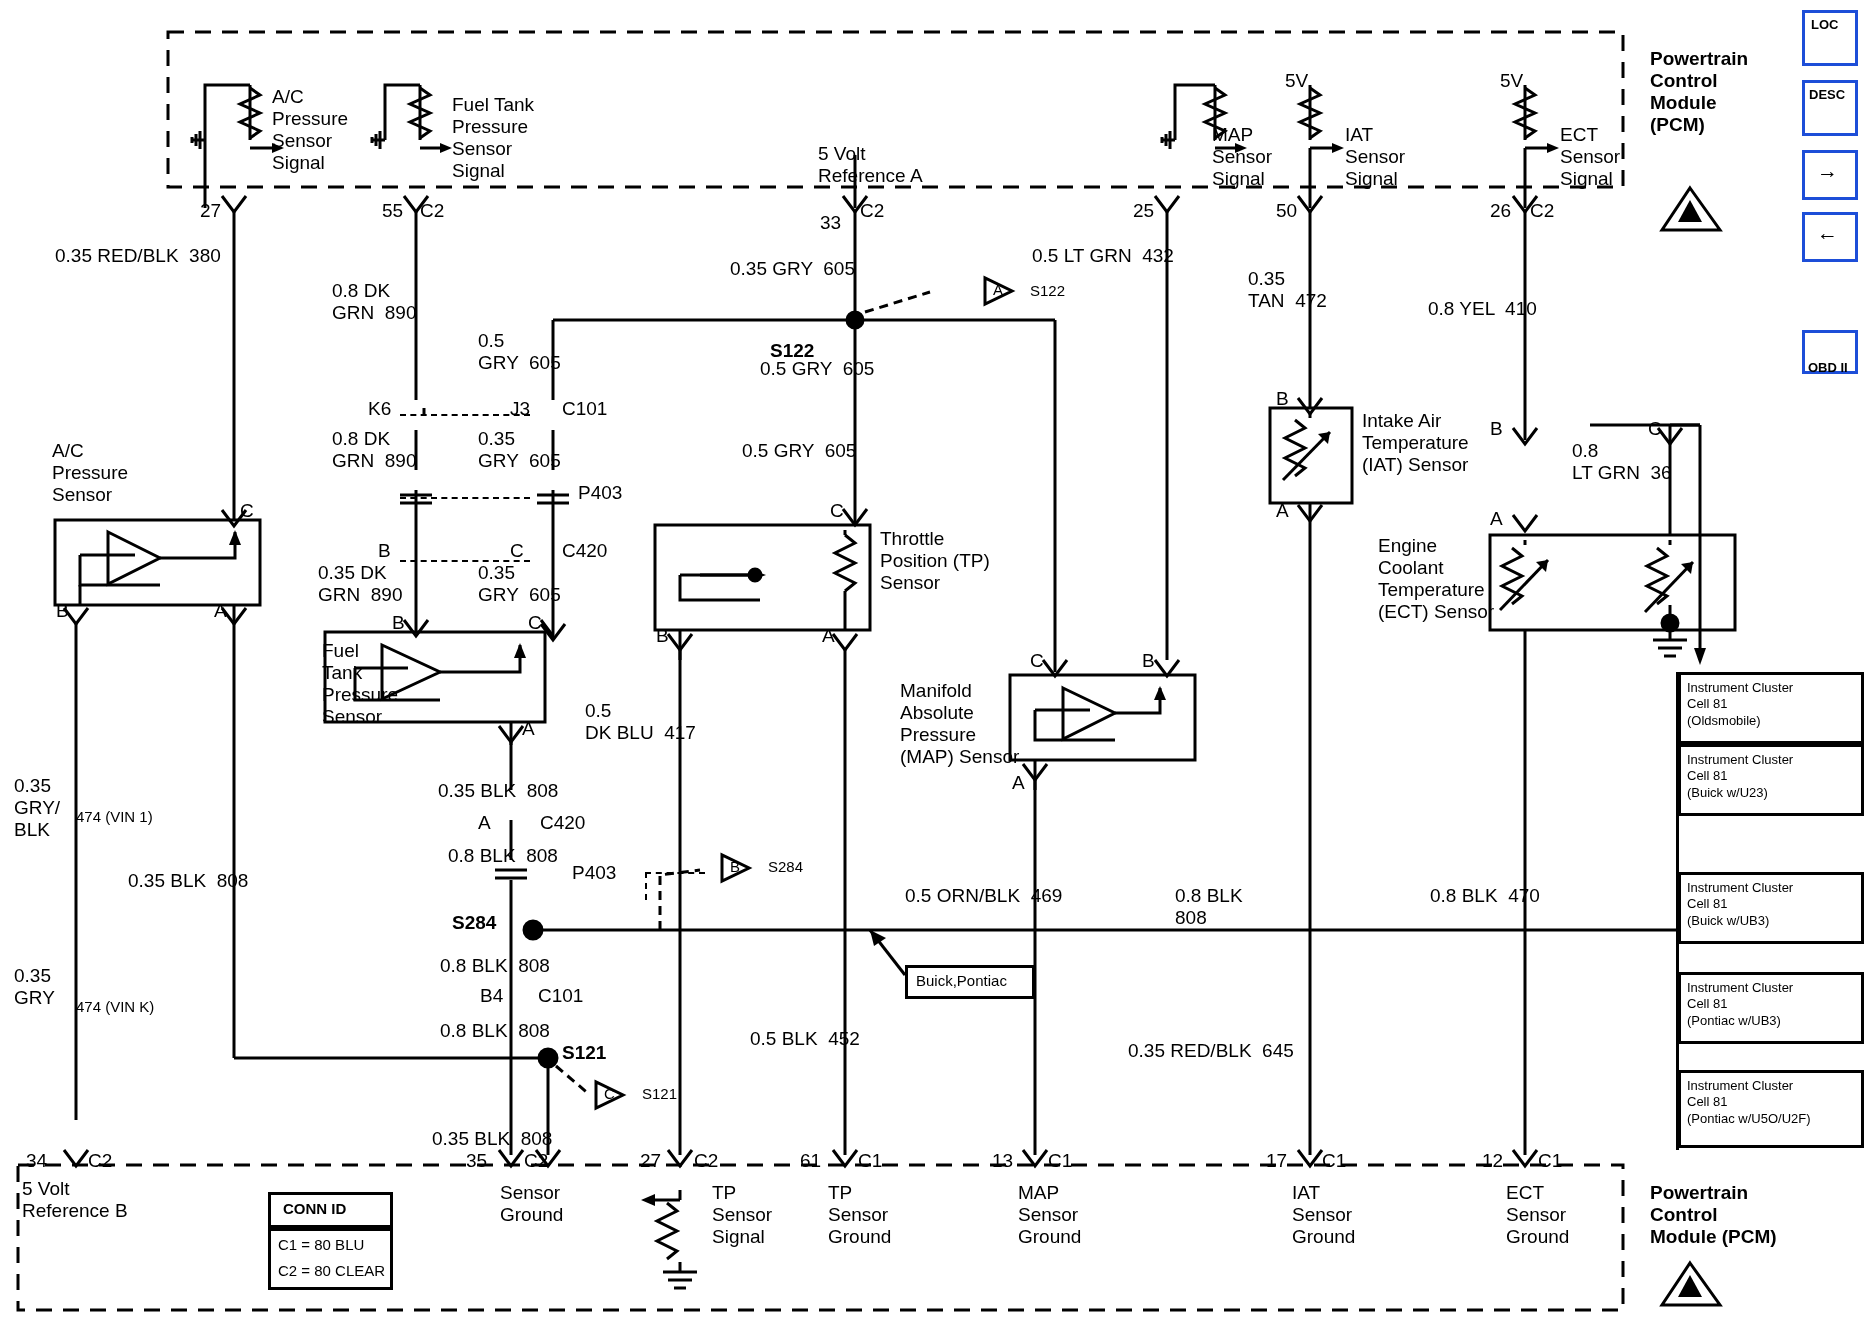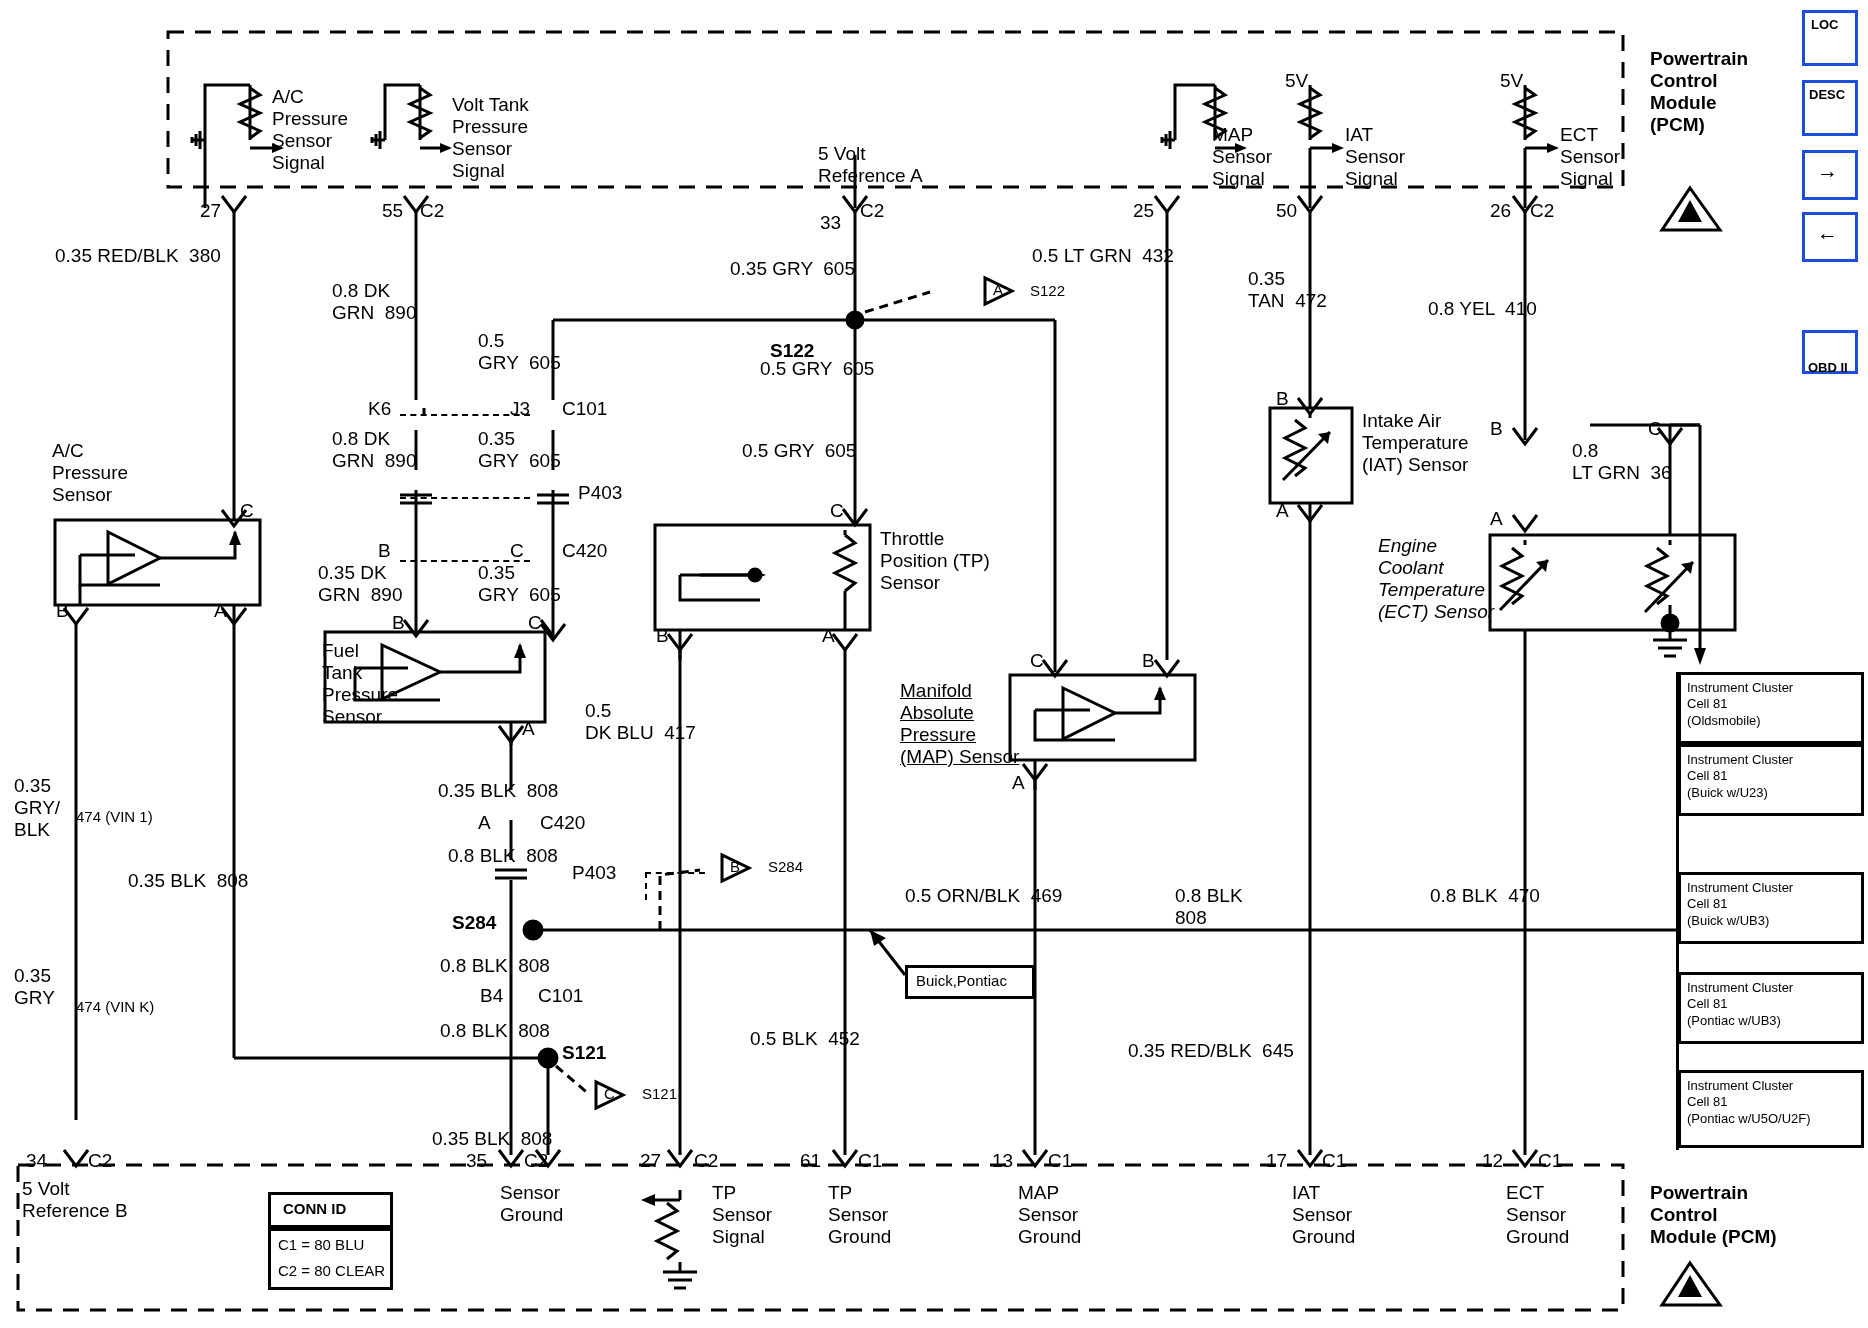--- a/index.html
+++ b/index.html
@@ -262,21 +262,21 @@
 
   <div class="t tb" style="left:1650px;top:48px;">Powertrain
 Control
 Module
 (PCM)</div>
 
   <div class="t" style="left:272px;top:86px;">A/C
 Pressure
 Sensor
 Signal</div>
-  <div class="t" style="left:452px;top:94px;">Volt Tank
+  <div class="t" style="left:452px;top:94px;">Fuel Tank
 Pressure
 Sensor
 Signal</div>
   <div class="t" style="left:818px;top:143px;">5 Volt
 Reference A</div>
   <div class="t" style="left:1212px;top:124px;">MAP
 Sensor
 Signal</div>
   <div class="t" style="left:1345px;top:124px;">IAT
 Sensor
@@ -368,28 +368,28 @@
   <div class="t" style="left:52px;top:440px;">A/C
 Pressure
 Sensor</div>
   <div class="t" style="left:322px;top:640px;">Fuel
 Tank
 Pressure
 Sensor</div>
   <div class="t" style="left:880px;top:528px;">Throttle
 Position (TP)
 Sensor</div>
-  <div class="t" style="left:900px;top:680px;text-decoration:underline;">Manifold
+  <div class="t" style="left:900px;top:680px;">Manifold
 Absolute
 Pressure
 (MAP) Sensor</div>
   <div class="t" style="left:1362px;top:410px;">Intake Air
 Temperature
 (IAT) Sensor</div>
-  <div class="t" style="left:1378px;top:535px;font-style:italic;">Engine
+  <div class="t" style="left:1378px;top:535px;">Engine
 Coolant
 Temperature
 (ECT) Sensor</div>
 
   <div class="t" style="left:240px;top:500px;">C</div>
   <div class="t" style="left:56px;top:600px;">B</div>
   <div class="t" style="left:214px;top:600px;">A</div>
   <div class="t" style="left:392px;top:612px;">B</div>
   <div class="t" style="left:528px;top:612px;">C</div>
   <div class="t" style="left:522px;top:718px;">A</div>

